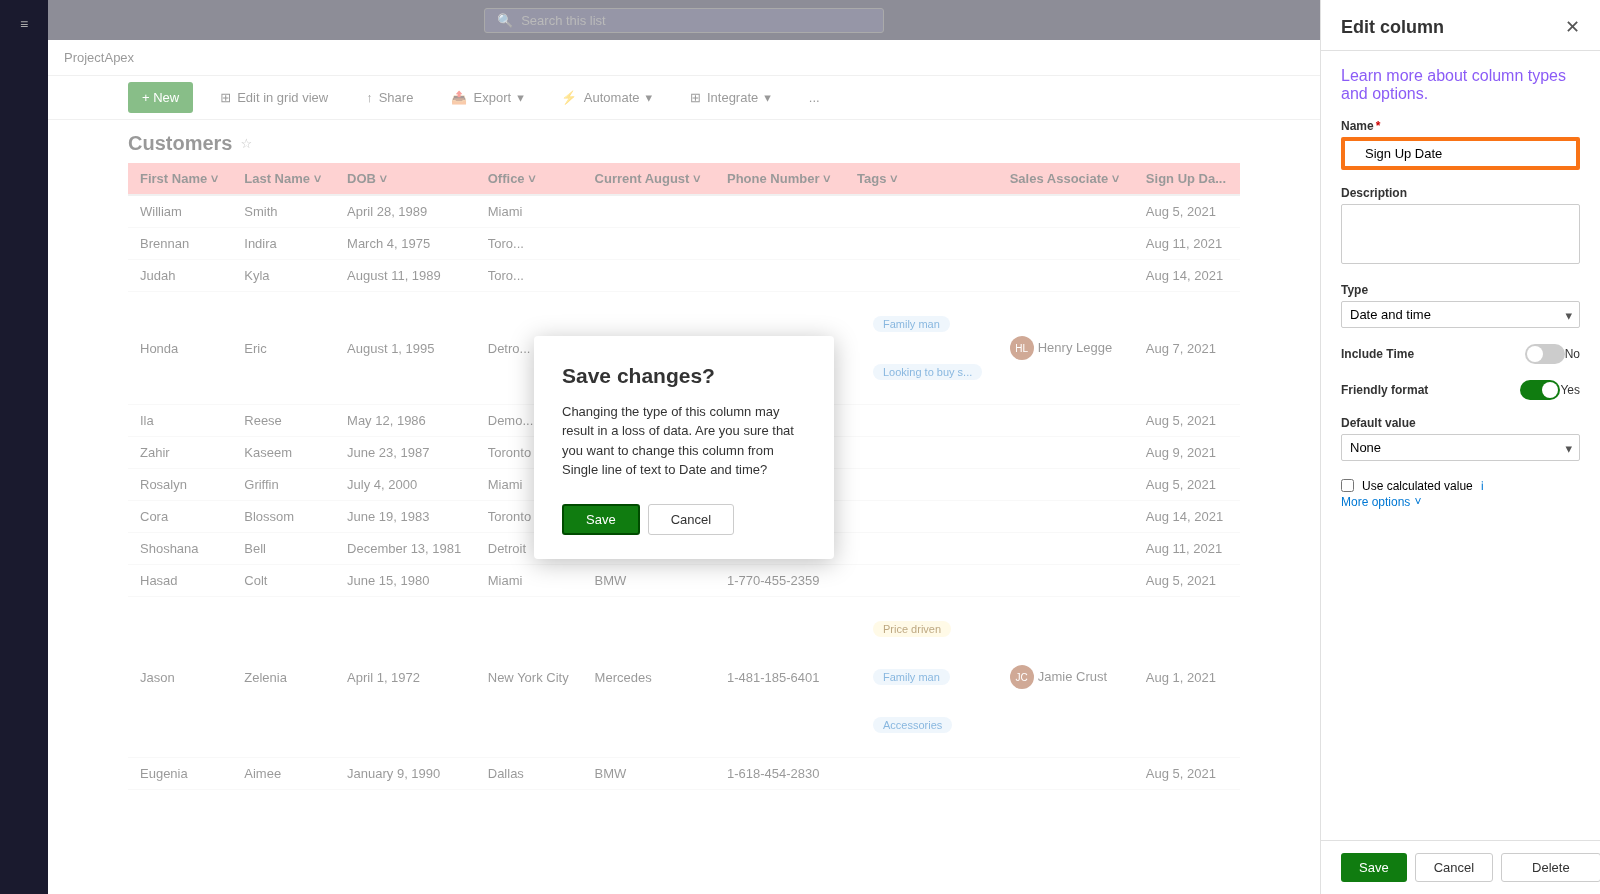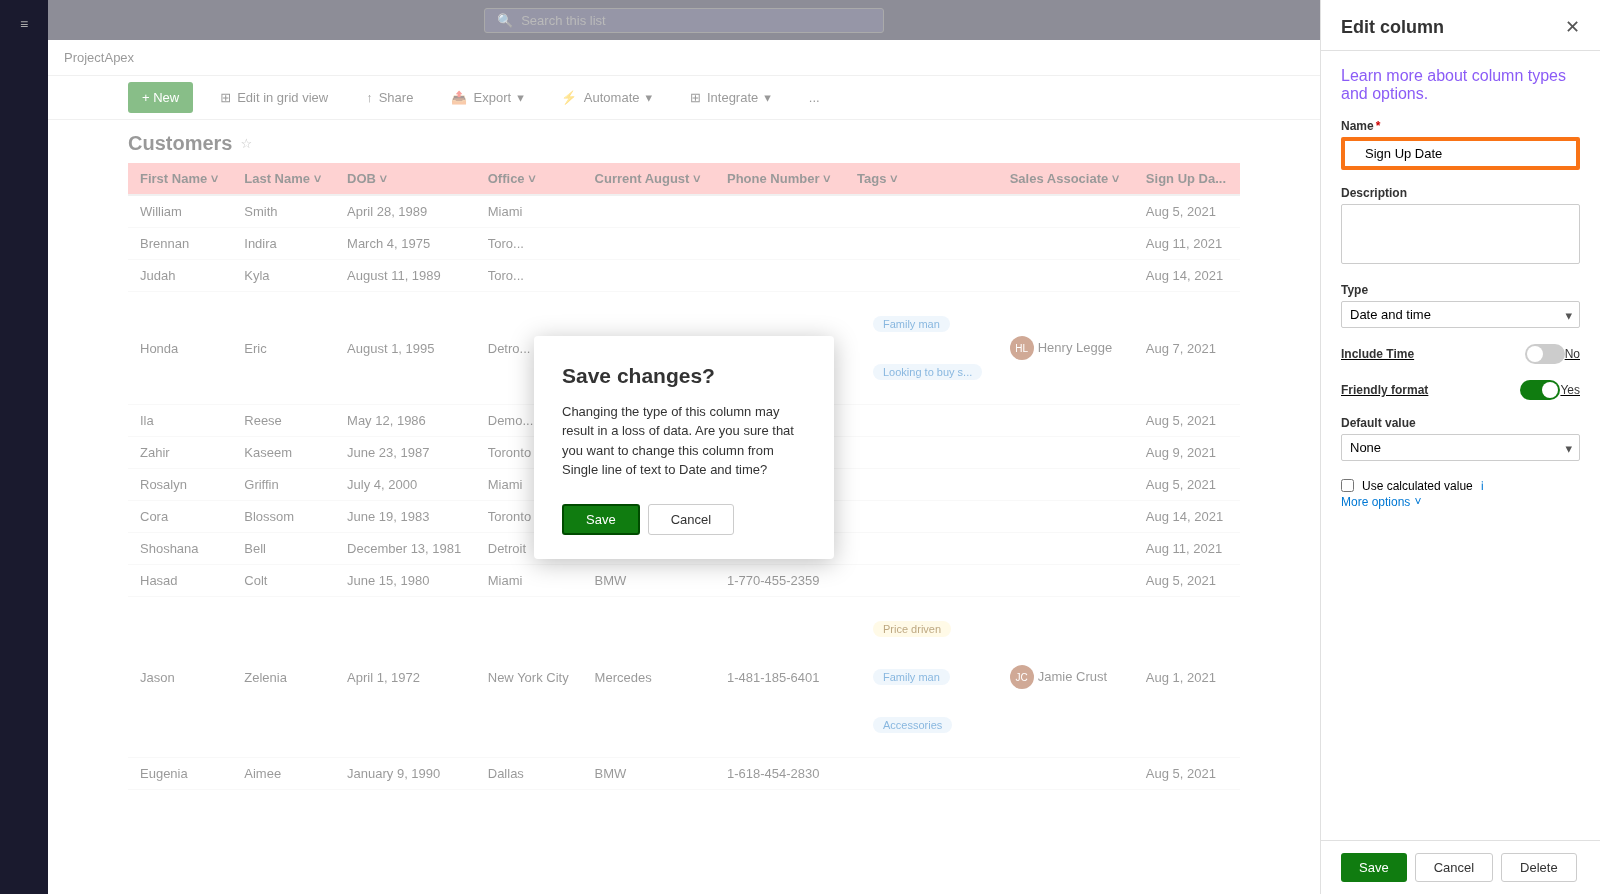--- a/index.html
+++ b/index.html
@@ -58,36 +58,36 @@
     .panel-body { padding: 16px 20px; flex: 1; overflow-y: auto; }
     .panel-link { color: #8b5cf6; font-size: 16px; margin-bottom: 16px; cursor: pointer; text-decoration: none; display: block; }
     .field-group { margin-bottom: 16px; }
     .field-label { font-size: 12px; color: #333; font-weight: 600; margin-bottom: 4px; }
     .field-required { color: #c00; margin-left: 2px; }
     .field-input { width: 100%; border: 4px solid #f97316; border-radius: 2px; padding: 5px 20px; font-size: 13px; outline: none; }
     .field-textarea { width: 100%; border: 1px solid #ccc; border-radius: 2px; padding: 5px 8px; font-size: 13px; height: 60px; resize: none; outline: none; }
     .field-select { width: 100%; border: 1px solid #ccc; border-radius: 2px; padding: 5px 8px; font-size: 13px; background: #fff; appearance: none; outline: none; cursor: pointer; position: relative; }
     .select-wrapper { position: relative; }
     .select-wrapper::after { content: '▾'; position: absolute; right: 8px; top: 50%; transform: translateY(-50%); pointer-events: none; color: #555; }
-    .toggle-row { display: flex; align-items: center; justify-content: space-between; margin-bottom: 16px; text-decoration: underline; }
+    .toggle-row { display: flex; align-items: center; justify-content: space-between; margin-bottom: 16px; }
     .toggle-label { font-size: 12px; font-weight: 600; color: #333; }
     .toggle-right { display: flex; align-items: center; gap: 0; font-size: 12px; color: #333; }
     .toggle { width: 40px; height: 20px; border-radius: 10px; position: relative; cursor: pointer; display: inline-block; }
     .toggle.off { background: #ccc; }
     .toggle.on { background: #107c10; }
     .toggle::after { content: ''; position: absolute; width: 16px; height: 16px; border-radius: 50%; background: #fff; top: 2px; transition: left 0.2s; }
     .toggle.off::after { left: 2px; }
     .toggle.on::after { left: 22px; }
     .checkbox-row { display: flex; align-items: center; gap: 8px; margin-bottom: 1px; font-size: 12px; }
     .checkbox-row input { margin: 0; }
     .more-options { color: #0078d4; font-size: 12px; cursor: pointer; display: flex; align-items: center; gap: 4px; }
     .panel-footer { border-top: 1px solid #e0e0e0; padding: 12px 20px; display: flex; gap: 8px; justify-content: flex-start; }
     .btn-panel-save { background: #107c10; color: #fff; border: none; border-radius: 3px; padding: 6px 18px; font-size: 13px; cursor: pointer; }
     .btn-panel-cancel { background: #fff; color: #333; border: 1px solid #ccc; border-radius: 3px; padding: 6px 18px; font-size: 13px; cursor: pointer; }
-    .btn-panel-delete { background: #fff; color: #333; border: 1px solid #ccc; border-radius: 3px; padding: 6px 18px; font-size: 13px; cursor: pointer; }
+    .btn-panel-delete { background: #fff; color: #333; border: 1px solid #ccc; border-radius: 3px; padding: 6px 30px; font-size: 13px; cursor: pointer; }
 
     .left-sidebar { width: 48px; background: #1a1a2e; display: flex; flex-direction: column; align-items: center; padding-top: 8px; }
     .sidebar-icon { width: 32px; height: 32px; display: flex; align-items: center; justify-content: center; color: #aaa; cursor: pointer; border-radius: 3px; margin-bottom: 4px; font-size: 14px; }
   </style>
 </head>
 <body>
 
 <div class="left-sidebar">
   <div class="sidebar-icon">
     <span>≡</span>

